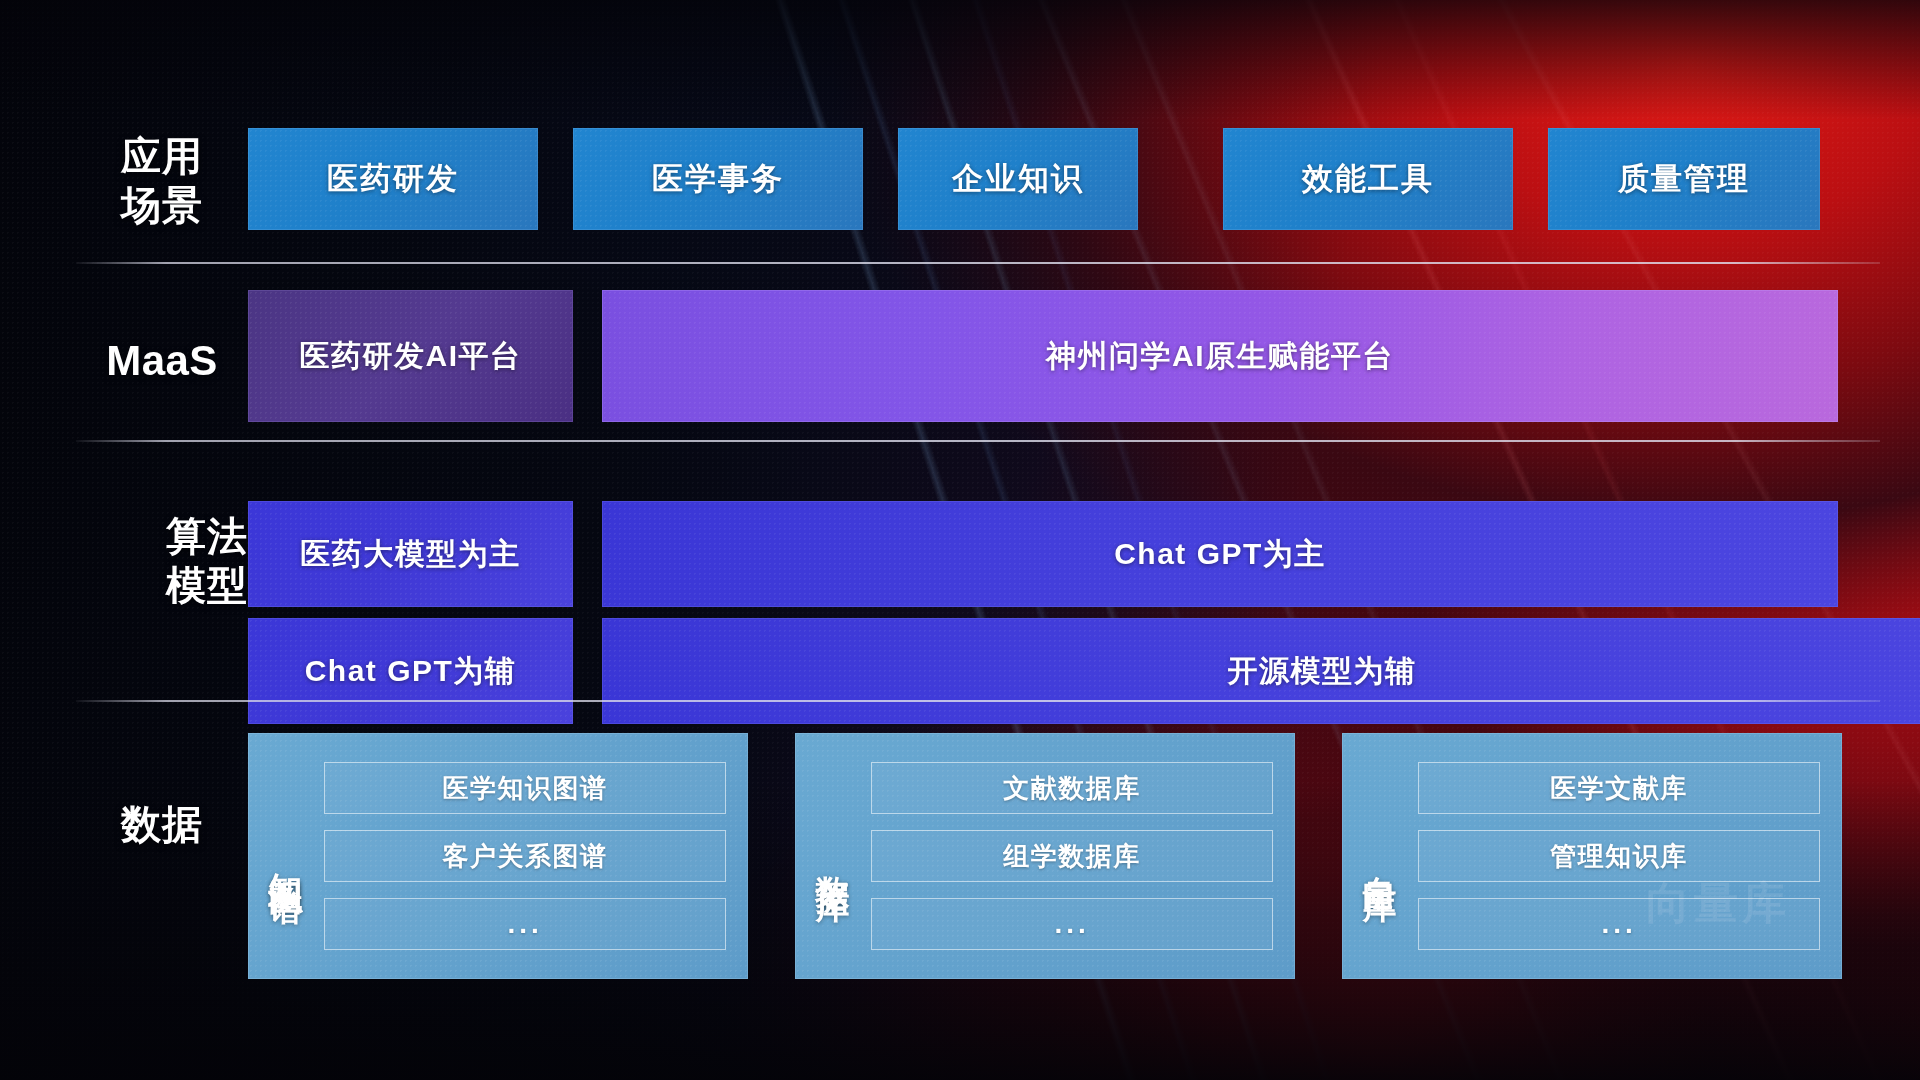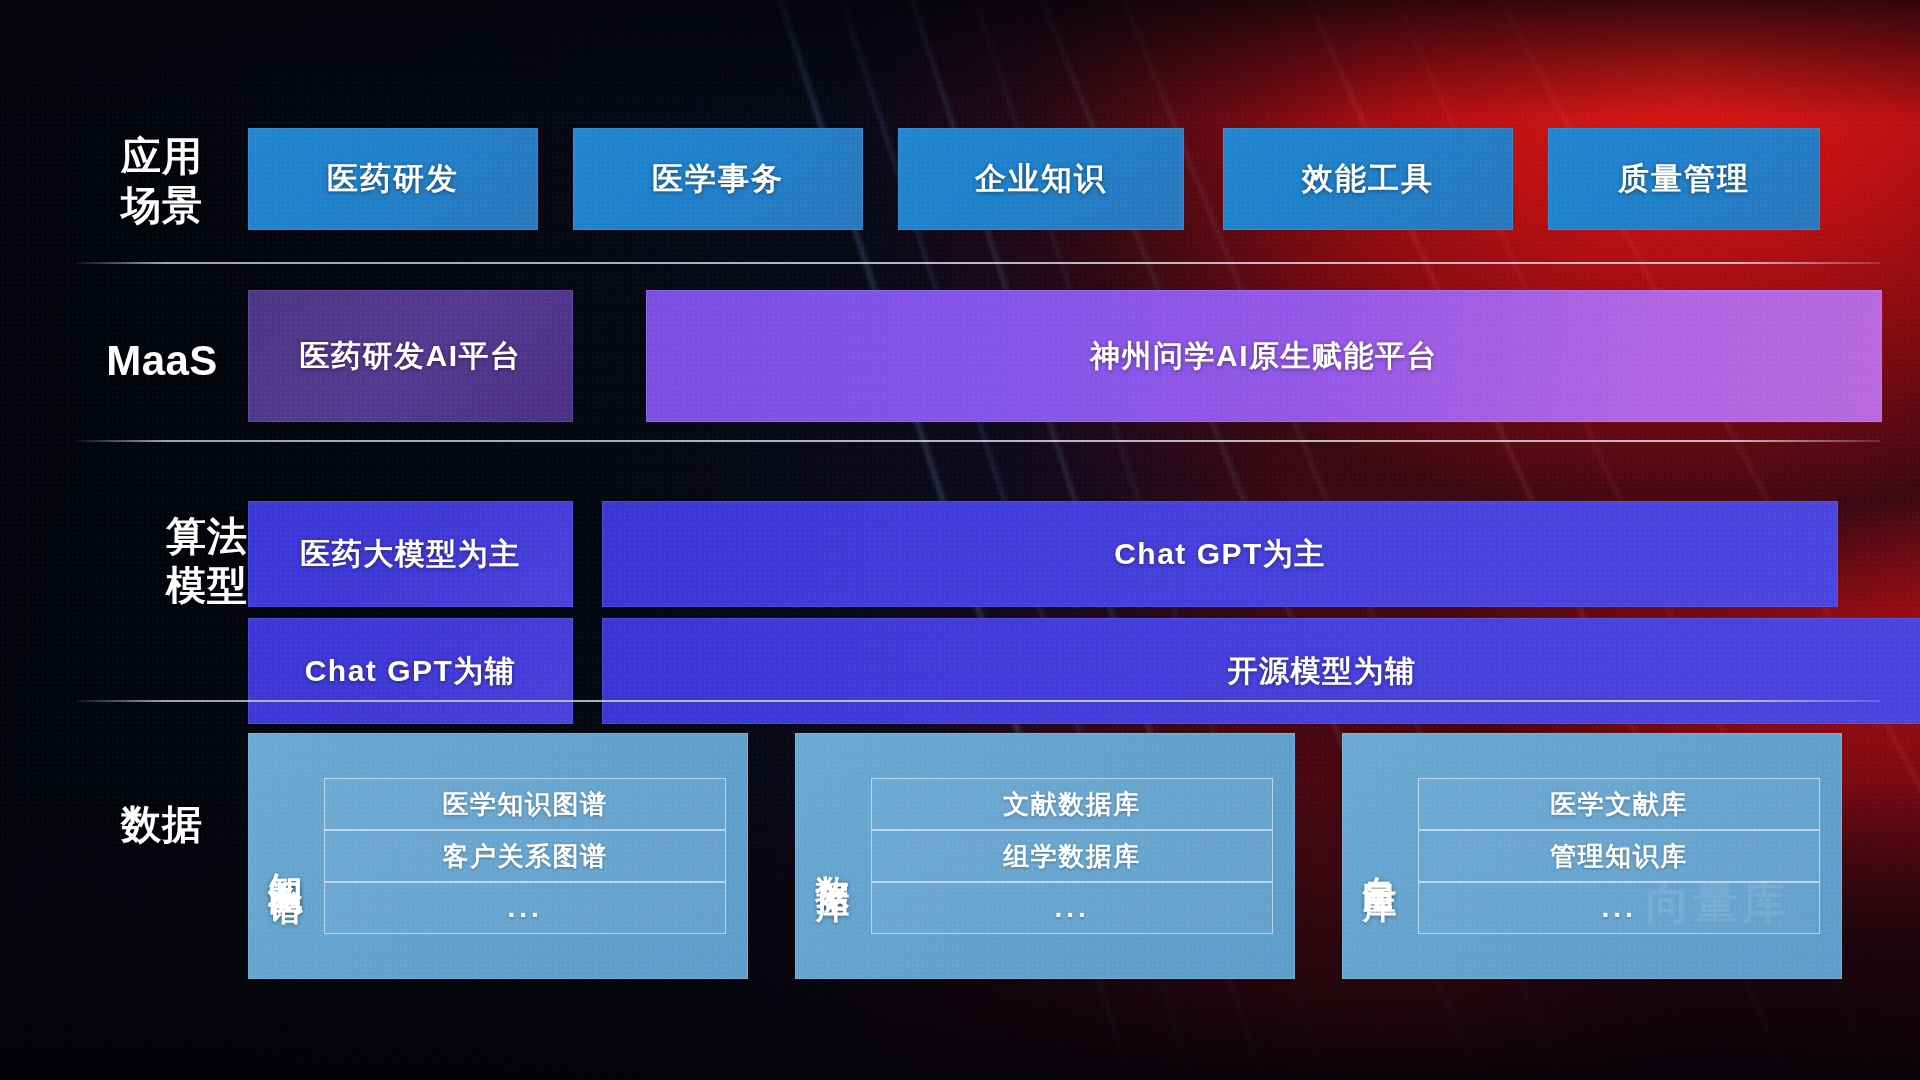--- a/index.html
+++ b/index.html
@@ -135,21 +135,20 @@
     letter-spacing: 1.5px;
     background: linear-gradient(135deg, #4b3584 0%, #543a90 50%, #4a2f83 100%);
     box-shadow: 0 0 0 1px rgba(160,140,220,0.22) inset;
   }
   .maas-right {
     height: 132px;
     font-size: 30px;
     letter-spacing: 1.5px;
     background: linear-gradient(97deg, #7a4fe0 0%, #8255e8 26%, #9457e6 54%, #ae63e2 78%, #b968dd 100%);
     box-shadow: 0 0 0 1px rgba(200,170,255,0.25) inset;
-    margin-left: 44px;
   }
 
   
   .algo-box {
     height: 106px;
     font-size: 30px;
     letter-spacing: 1.5px;
     background: linear-gradient(135deg, #3b37d8 0%, #4039d6 50%, #4a42dd 100%);
     box-shadow: 0 0 0 1px rgba(140,140,245,0.22) inset;
     margin-top: 38px;
@@ -185,21 +184,21 @@
     writing-mode: vertical-rl;
     letter-spacing: 5px;
     text-shadow: 0 1px 4px rgba(0,0,0,.35);
     flex: 0 0 auto;
   }
   .kd-items {
     position: relative; z-index: 2;
     flex: 1 1 auto;
     display: flex;
     flex-direction: column;
-    gap: 0;
+    gap: 16px;
   }
   .kd-item {
     box-sizing: border-box;
     height: 52px;
     border: 1px solid rgba(255,255,255,0.55);
     display: flex;
     align-items: center;
     justify-content: center;
     color: #ffffff;
     font-weight: 700;
@@ -243,21 +242,21 @@
     </div>
 
     <div class="cell app-box" style="left:248px;  top:128px; width:290px;">
       <div class="dots"></div>
       <span class="txt">医药研发</span>
     </div>
     <div class="cell app-box" style="left:573px;  top:128px; width:290px;">
       <div class="dots"></div>
       <span class="txt">医学事务</span>
     </div>
-    <div class="cell app-box" style="left:898px;  top:128px; width:286px;">
+    <div class="cell app-box" style="left:898px;  top:128px; width:240px;">
       <div class="dots"></div>
       <span class="txt">企业知识</span>
     </div>
     <div class="cell app-box" style="left:1223px; top:128px; width:290px;">
       <div class="dots"></div>
       <span class="txt">效能工具</span>
     </div>
     <div class="cell app-box" style="left:1548px; top:128px; width:272px;">
       <div class="dots"></div>
       <span class="txt">质量管理</span>

